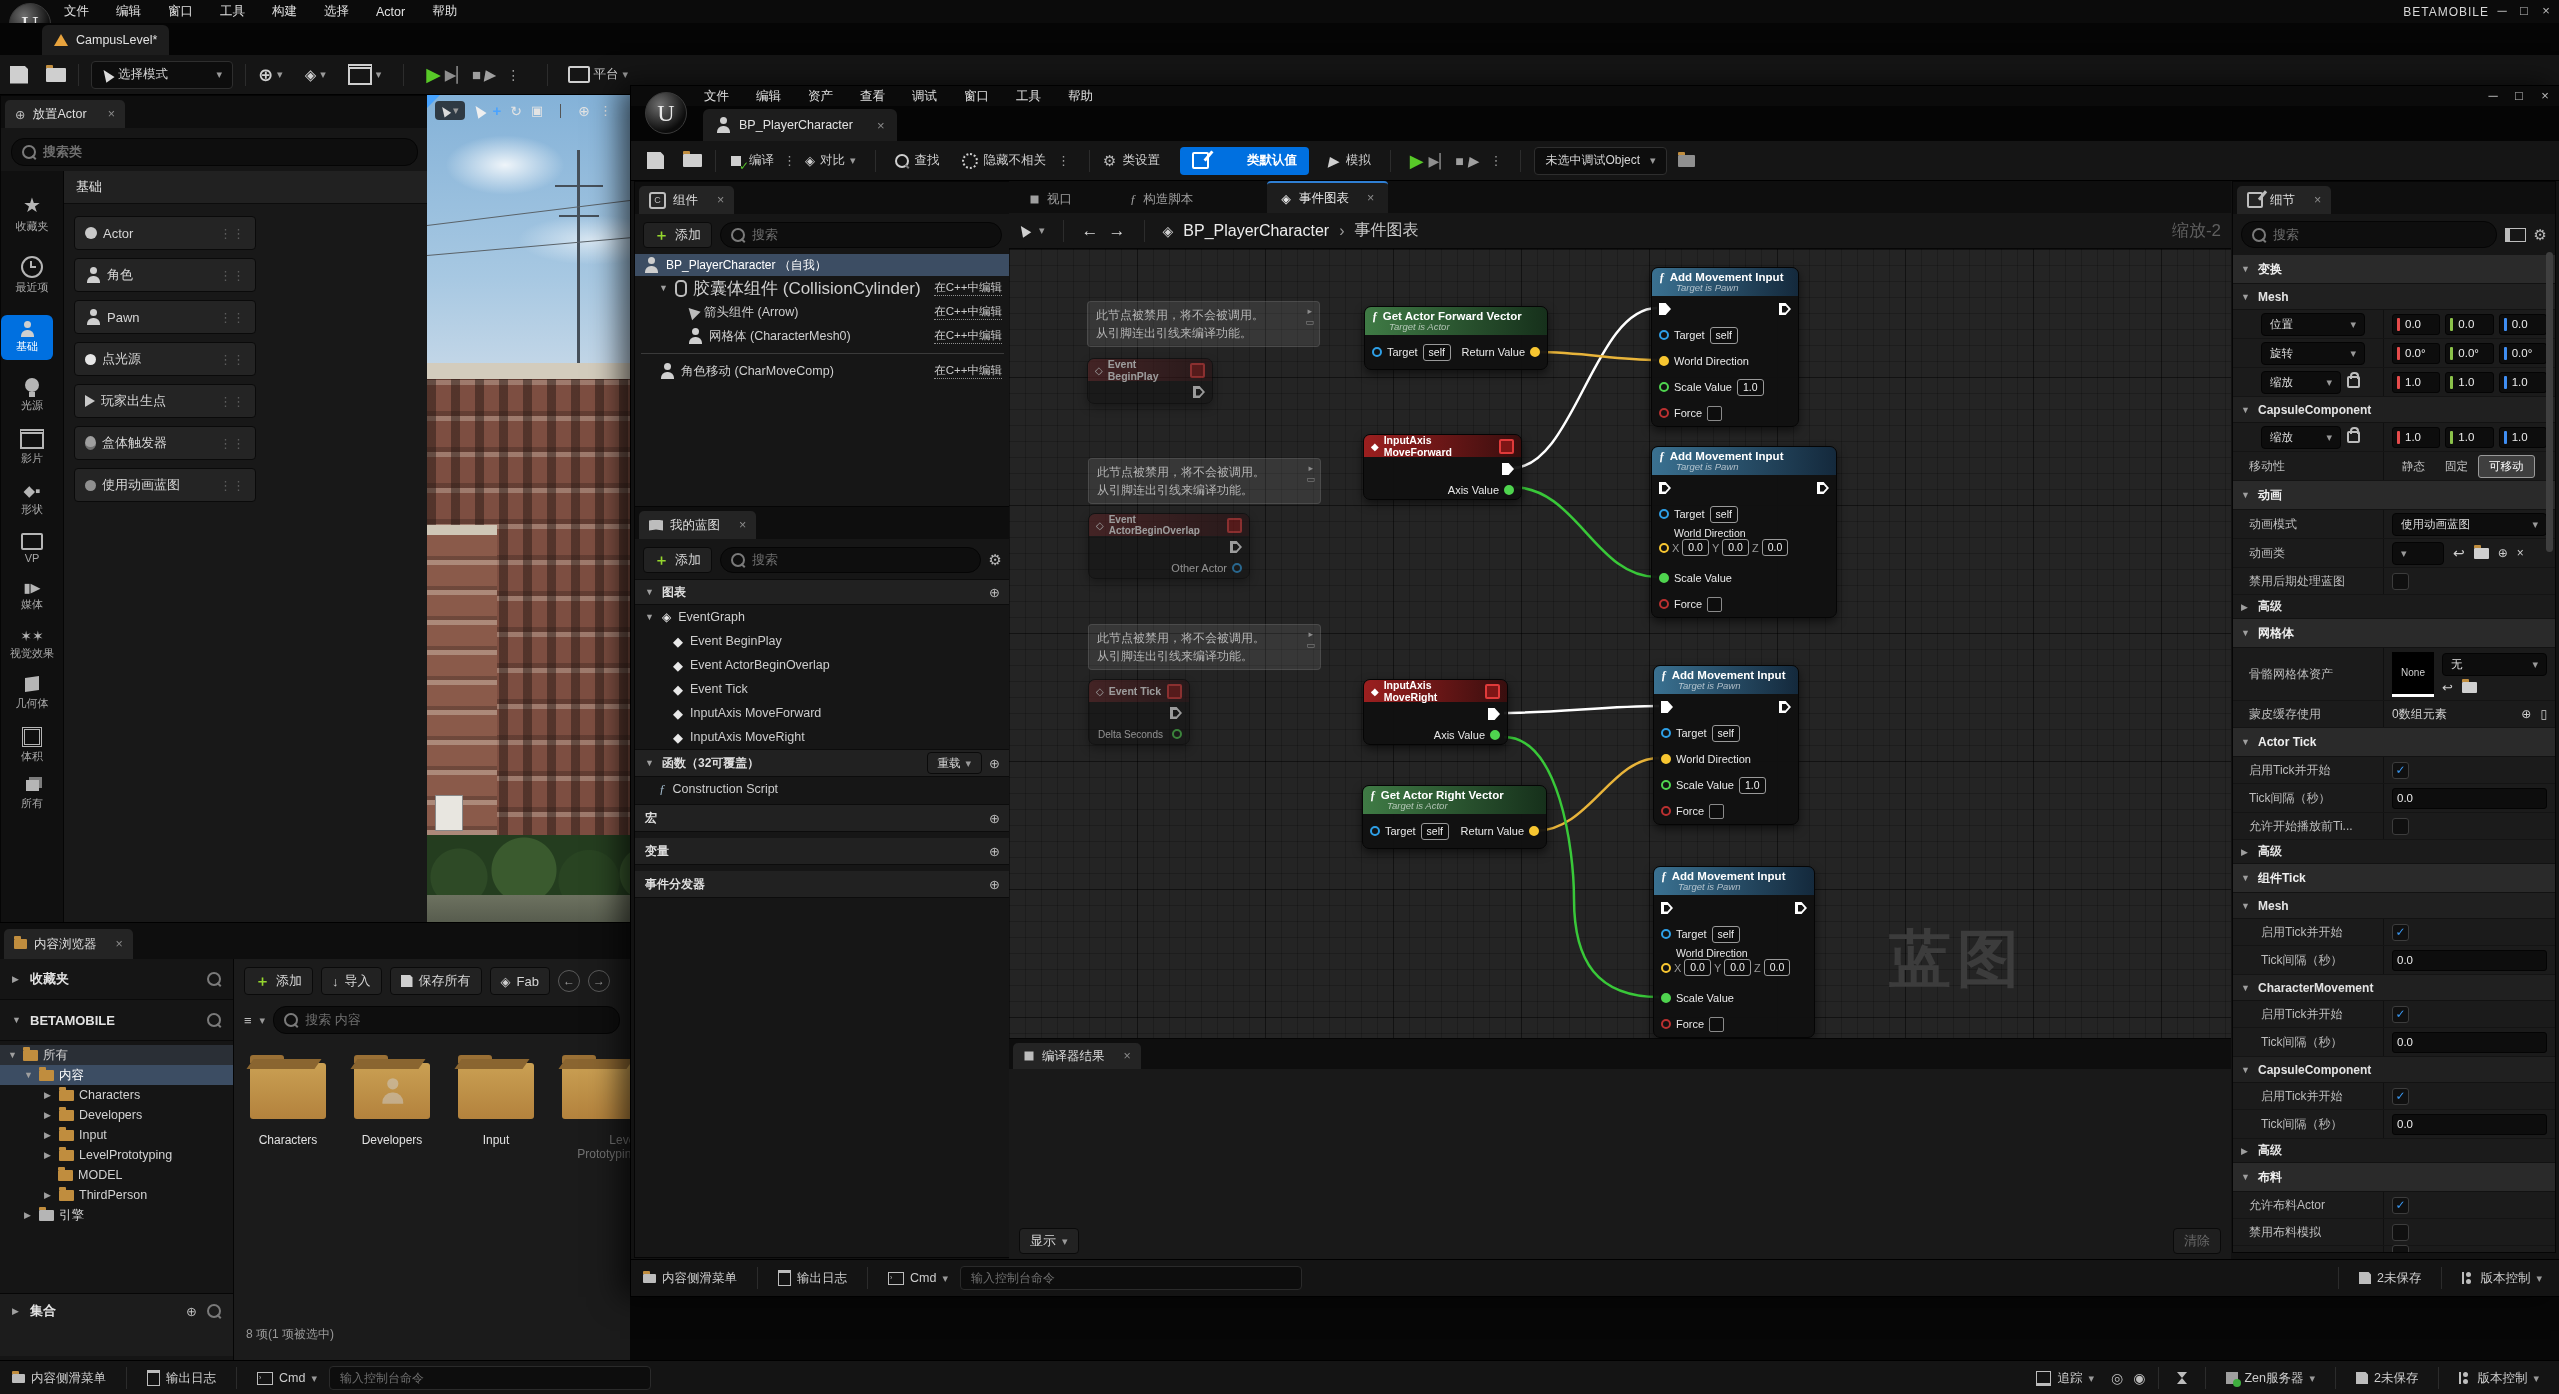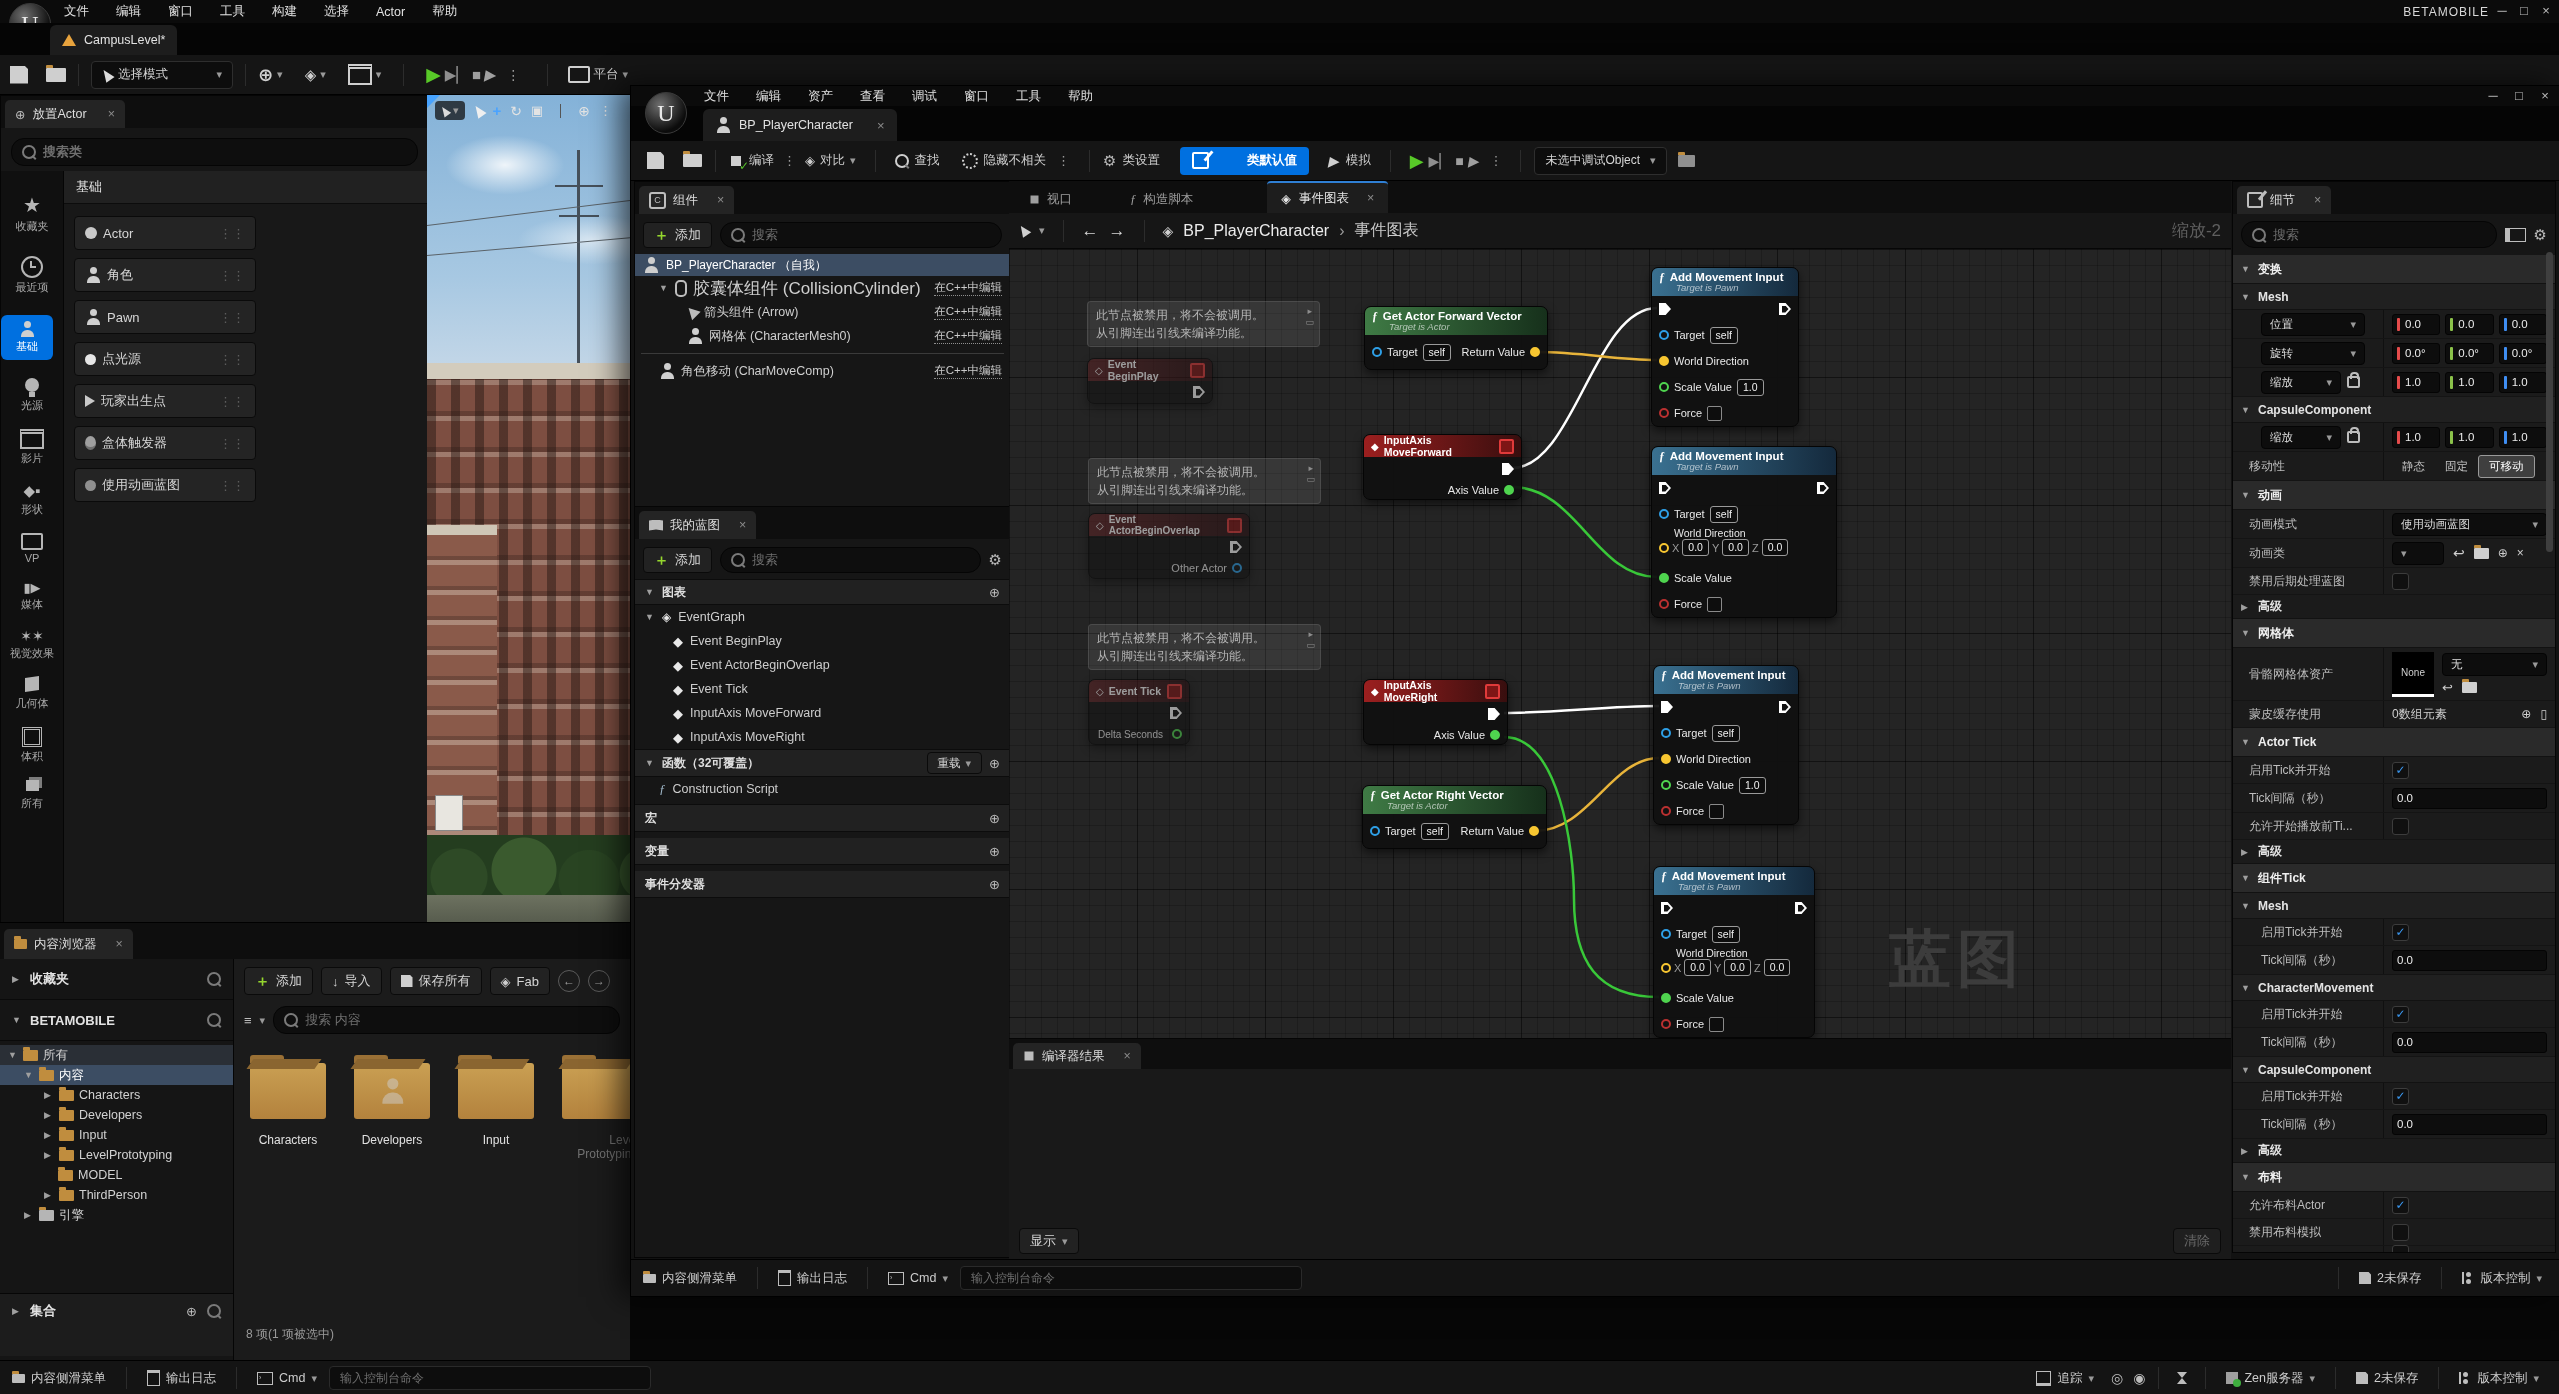--- a/index.html
+++ b/index.html
@@ -92,21 +92,21 @@
     <span>帮助</span>
   </div>
   <span class="abs" style="right:70px;top:5px;color:#d8d8d8;font-size:12px;letter-spacing:1px;">BETAMOBILE</span>
   <span class="abs winbtn" style="right:44px;top:3px;">─</span>
   <span class="abs winbtn" style="right:22px;top:3px;">□</span>
   <span class="abs winbtn" style="right:0;top:3px;">×</span>
 </div>
 <div class="abs" style="left:9px;top:3px;width:40px;height:40px;border-radius:50%;background:radial-gradient(circle at 35% 30%,#6e6e6e,#0c0c0c 70%);border:1px solid #3a3a3a;color:#e8e8e8;font-family:'Liberation Serif',serif;font-size:24px;display:flex;align-items:center;justify-content:center;">U</div>
 
 <div class="abs" style="left:0;top:23px;width:2559px;height:32px;background:#050505;">
-  <div class="tab-ue abs" style="left:50px;top:2px;height:30px;">
+  <div class="tab-ue abs" style="left:42px;top:2px;height:30px;">
     <span style="width:0;height:0;border-left:7px solid transparent;border-right:7px solid transparent;border-bottom:12px solid #e8a33d;"></span>
     <span style="font-size:12.5px;">CampusLevel*</span>
   </div>
 </div>
 
 <div class="abs flex" style="left:0;top:55px;width:2559px;height:40px;background:#151515;border-bottom:1px solid #000;padding-left:10px;box-sizing:border-box;gap:4px;">
   <span style="width:18px;height:18px;background:#cfcfcf;clip-path:polygon(0 0,80% 0,100% 20%,100% 100%,0 100%);"></span>
   <span style="width:10px;"></span>
   <span class="fold" style="width:20px;height:14px;background:#cfcfcf;"></span>
   <div class="sep"></div>

